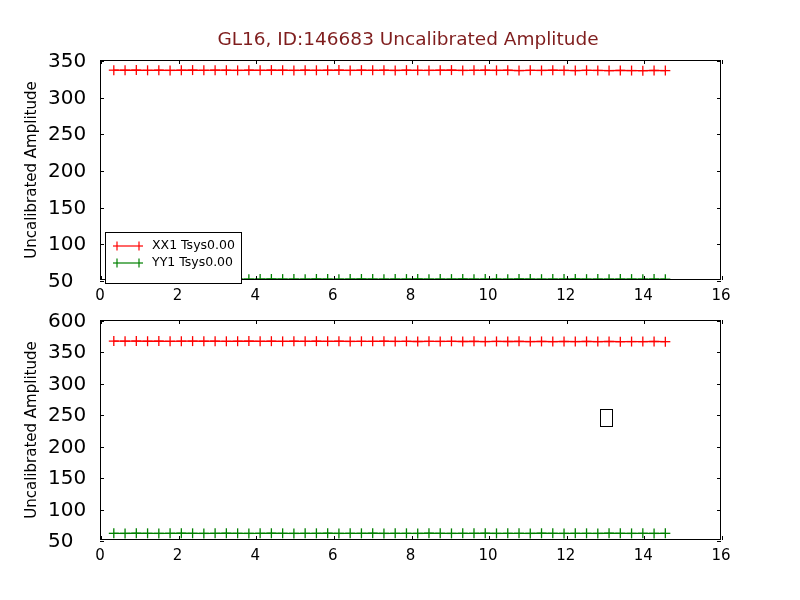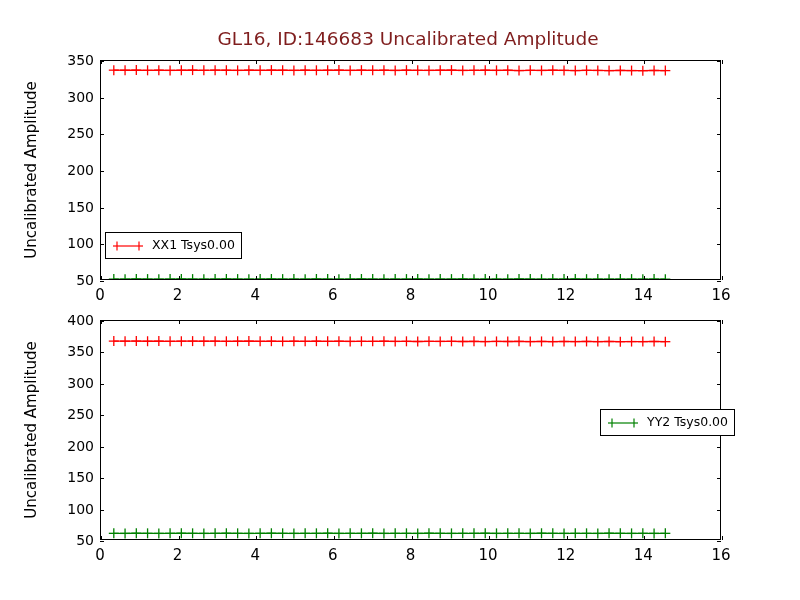--- a/index.html
+++ b/index.html
@@ -83,25 +83,24 @@
   .tick-y.major-right { right: -0.7px; }
   .ticklabel-x {
     position: absolute;
     font-size: 15px;
     color: #000000;
     transform: translateX(-50%);
     white-space: nowrap;
   }
   .ticklabel-y {
     position: absolute;
-    font-size: 14px;
+    font-size: 20px;
     color: #000000;
     transform: translateY(-50%);
     white-space: nowrap;
-    text-align: right;
   }
   
   .ylabel {
     position: absolute;
     font-size: 15px;
     color: #000000;
     transform-origin: 50% 50%;
     transform: rotate(-90deg);
     white-space: nowrap;
     text-align: center;
@@ -113,21 +112,21 @@
     white-space: nowrap;
     text-align: center;
     transform: translateX(-50%);
   }
   
   .legend {
     position: absolute;
     box-sizing: border-box;
     border: 1.2px solid #000000;
     background: #ffffff;
-    padding: 4px 6px 4px 5px;
+    padding: 4px 6px 12px 5px;
     font-size: 12.5px;
     color: #000000;
     line-height: 1.0;
     z-index: 5;
   }
   .legend-row {
     display: flex;
     align-items: center;
     height: 17px;
     white-space: nowrap;
@@ -397,20 +396,28 @@
     </div>
   <div class="legend" id="legend-top" style="left:105px; top:232px;">
     <div class="legend-row">
       <svg class="legend-swatch" viewBox="0 0 34 14">
         <line x1="2" y1="7" x2="32" y2="7" stroke="#ff0000" stroke-width="1.2"></line>
         <line x1="6" y1="2.5" x2="6" y2="11.5" stroke="#ff0000" stroke-width="1.2"></line>
         <line x1="28" y1="2.5" x2="28" y2="11.5" stroke="#ff0000" stroke-width="1.2"></line>
       </svg>
       <span class="legend-label">XX1 Tsys0.00</span>
     </div>
+    <div class="legend-row">
+      <svg class="legend-swatch" viewBox="0 0 34 14">
+        <line x1="2" y1="7" x2="32" y2="7" stroke="#008000" stroke-width="1.2"></line>
+        <line x1="6" y1="2.5" x2="6" y2="11.5" stroke="#008000" stroke-width="1.2"></line>
+        <line x1="28" y1="2.5" x2="28" y2="11.5" stroke="#008000" stroke-width="1.2"></line>
+      </svg>
+      <span class="legend-label">YY1 Tsys0.00</span>
+    </div>
   </div>
 
   <div class="ylabel" id="ylabel-bottom" style="width: 220px; left: 22px; top: 421px; transform-origin: 50% 50%; margin-left: -101px; text-align: center;">Uncalibrated Amplitude</div>
   <div class="axes" id="axes-bottom">
     <div class="plot-clip">
       <svg class="plot-svg" id="svg-bottom" width="621" height="220">
           <g>
             <polyline points="12.81,20.11 24.06,20.18 35.32,20.05 46.57,20.24 57.83,20.11 69.09,20.30 80.34,20.18 91.60,20.11 102.85,20.24 114.11,20.18 125.36,20.30 136.62,20.24 147.88,20.11 159.13,20.30 170.39,20.18 181.64,20.37 192.90,20.24 204.15,20.30 215.41,20.18 226.66,20.37 237.92,20.24 249.18,20.43 260.43,20.30 271.69,20.37 282.94,20.24 294.20,20.43 305.45,20.30 316.71,20.49 327.97,20.37 339.22,20.43 350.48,20.30 361.73,20.49 372.99,20.37 384.24,20.55 395.50,20.43 406.75,20.49 418.01,20.37 429.27,20.55 440.52,20.43 451.78,20.62 463.03,20.49 474.29,20.55 485.54,20.43 496.80,20.62 508.06,20.49 519.31,20.68 530.57,20.55 541.82,20.62 553.08,20.49 564.33,20.68" fill="none" stroke="#ff0000" stroke-width="1.3"></polyline>
             <line x1="12.808125" x2="12.808125" y1="15.1142857142857" y2="25.1142857142857" stroke="#ff0000" stroke-width="1.3"></line>
             <line x1="7.808125" x2="17.808125" y1="20.1142857142857" y2="20.1142857142857" stroke="#ff0000" stroke-width="1.3"></line>
@@ -647,28 +654,20 @@
       <div class="tick-y major-left" style="top: 94.2857px;"></div>
       <div class="tick-y major-right" style="top: 94.2857px;"></div>
       <div class="tick-y major-left" style="top: 62.8571px;"></div>
       <div class="tick-y major-right" style="top: 62.8571px;"></div>
       <div class="tick-y major-left" style="top: 31.4286px;"></div>
       <div class="tick-y major-right" style="top: 31.4286px;"></div>
       <div class="tick-y major-left" style="top: 0px;"></div>
       <div class="tick-y major-right" style="top: 0px;"></div>
     </div>
   <div class="legend" id="legend-bottom" style="left:600px; top:409px;">
-    <div class="legend-row">
-      <svg class="legend-swatch" viewBox="0 0 34 14">
-        <line x1="2" y1="7" x2="32" y2="7" stroke="#008000" stroke-width="1.2"></line>
-        <line x1="6" y1="2.5" x2="6" y2="11.5" stroke="#008000" stroke-width="1.2"></line>
-        <line x1="28" y1="2.5" x2="28" y2="11.5" stroke="#008000" stroke-width="1.2"></line>
-      </svg>
-      <span class="legend-label">YY2 Tsys0.00</span>
-    </div>
   </div>
 
 
 <div class="ticklabel-x" style="left: 100px; top: 286px;">0</div>
     <div class="ticklabel-x" style="left: 177.625px; top: 286px;">2</div>
     <div class="ticklabel-x" style="left: 255.25px; top: 286px;">4</div>
     <div class="ticklabel-x" style="left: 332.875px; top: 286px;">6</div>
     <div class="ticklabel-x" style="left: 410.5px; top: 286px;">8</div>
     <div class="ticklabel-x" style="left: 488.125px; top: 286px;">10</div>
     <div class="ticklabel-x" style="left: 565.75px; top: 286px;">12</div>
@@ -690,14 +689,14 @@
     <div class="ticklabel-x" style="left: 565.75px; top: 546px;">12</div>
     <div class="ticklabel-x" style="left: 643.375px; top: 546px;">14</div>
     <div class="ticklabel-x" style="left: 721px; top: 546px;">16</div>
     <div class="ticklabel-y" style="left: 48px; width: 46px; top: 540px;">50</div>
     <div class="ticklabel-y" style="left: 48px; width: 46px; top: 508.571px;">100</div>
     <div class="ticklabel-y" style="left: 48px; width: 46px; top: 477.143px;">150</div>
     <div class="ticklabel-y" style="left: 48px; width: 46px; top: 445.714px;">200</div>
     <div class="ticklabel-y" style="left: 48px; width: 46px; top: 414.286px;">250</div>
     <div class="ticklabel-y" style="left: 48px; width: 46px; top: 382.857px;">300</div>
     <div class="ticklabel-y" style="left: 48px; width: 46px; top: 351.429px;">350</div>
-    <div class="ticklabel-y" style="left: 48px; width: 46px; top: 320px;">400</div>
+    <div class="ticklabel-y" style="left: 48px; width: 46px; top: 320px;">600</div>
   </div>
 
 </body></html>

